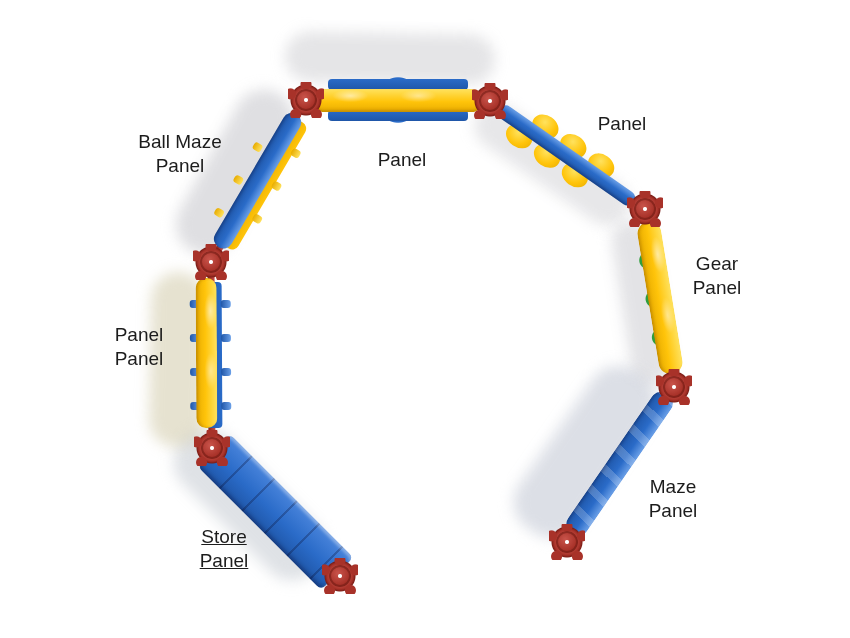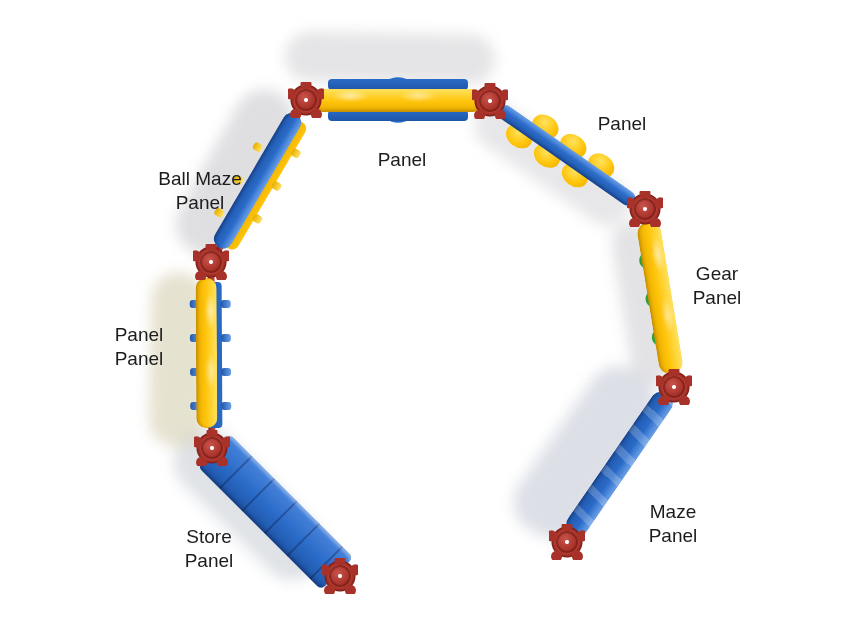--- a/index.html
+++ b/index.html
@@ -168,39 +168,39 @@
 
   <div class="post" style="left:288px;top:82px;"></div>
   <div class="post" style="left:472px;top:83px;"></div>
   <div class="post" style="left:193px;top:244px;"></div>
   <div class="post" style="left:627px;top:191px;"></div>
   <div class="post" style="left:194px;top:430px;"></div>
   <div class="post" style="left:656px;top:369px;"></div>
   <div class="post" style="left:322px;top:558px;"></div>
   <div class="post" style="left:549px;top:524px;"></div>
 
-  <div class="lbl" style="left:200px;top:154px;margin-top:37px;">
+  <div class="lbl" style="left:180px;top:154px;">
     <div>Ball Maze</div>
     <div>Panel</div>
   </div>
   <div class="lbl" style="left:402px;top:160px;">
     <div>Panel</div>
   </div>
   <div class="lbl" style="left:622px;top:124px;">
     <div>Panel</div>
   </div>
-  <div class="lbl" style="left:717px;top:286px;text-align:center;">
+  <div class="lbl" style="left:717px;top:276px;text-align:center;">
     <div>Gear</div>
     <div>Panel</div>
   </div>
-  <div class="lbl" style="left:673px;top:524px;">
+  <div class="lbl" style="left:673px;top:499px;">
     <div>Maze</div>
     <div>Panel</div>
   </div>
-  <div class="lbl" style="left:209px;top:549px;">
+  <div class="lbl" style="left:224px;top:549px;text-decoration:underline;">
     <div>Store</div>
     <div>Panel</div>
   </div>
   <div class="lbl" style="left:139px;top:347px;">
     <div>Panel</div>
     <div>Panel</div>
   </div>
 
 </div>
 

